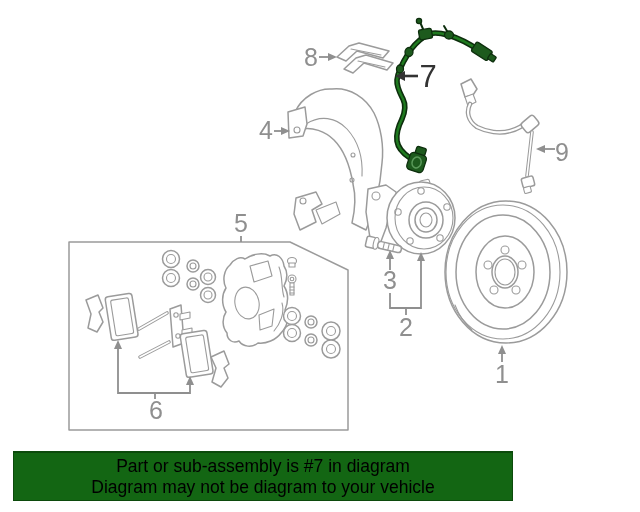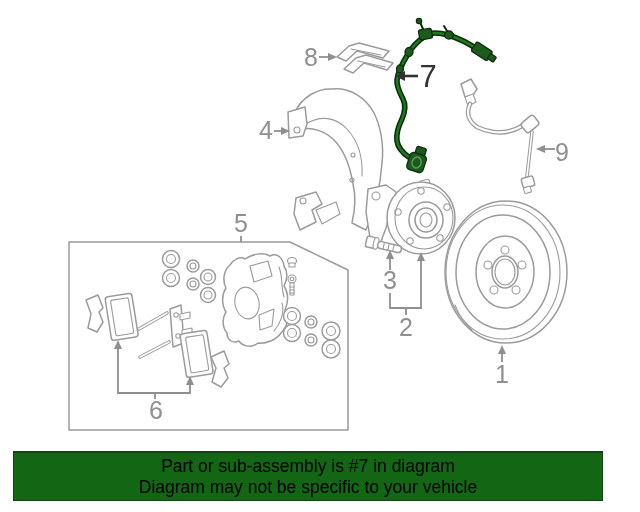--- a/index.html
+++ b/index.html
@@ -23,21 +23,21 @@
   .hl-inner{stroke:var(--c-highlight-green,#1f7a1f);stroke-width:2.4;fill:none;stroke-linecap:round;}
   .hl-blob{fill:var(--c-highlight-dark,#1d5a1d);stroke:var(--c-highlight-outline,#0d2e0d);stroke-width:1.3;stroke-linejoin:round;}
   .hl-stub{stroke:var(--c-highlight-outline,#0d2e0d);stroke-width:2;fill:none;stroke-linecap:round;}
 
   
   .tube-o{stroke:var(--c-diagram-line,#9b9b9b);stroke-width:4.6;fill:none;stroke-linecap:round;}
   .tube-i{stroke:#ffffff;stroke-width:2.1;fill:none;stroke-linecap:round;}
   .pin-o{stroke:var(--c-diagram-line,#9b9b9b);stroke-width:3.6;fill:none;stroke-linecap:round;}
   .pin-i{stroke:#ffffff;stroke-width:1.6;fill:none;stroke-linecap:round;}
 
-  .banner{position:absolute;left:13px;top:451px;width:590px;height:50px;box-sizing:border-box;
+  .banner{position:absolute;left:13px;top:451px;width:500px;height:50px;box-sizing:border-box;
     background:var(--c-banner-bg,#136613);
     border:1px solid var(--c-banner-border,#0c4a0c);border-top-width:2px;
     color:var(--c-banner-text,#000000);text-align:center;padding-top:3px;}
   .banner-line{font-size:17.5px;line-height:21px;white-space:nowrap;}
 </style>
 </head>
 <body>
 
 <div class="stage">
 
@@ -286,15 +286,15 @@
       <g>
         <path class="co7" d="M404,76 L418,76"></path>
         <polygon class="co7head" points="395,76 405,71 405,81"></polygon>
         <text class="lbl7" x="428" y="87">7</text>
       </g>
     </g>
   </svg>
 
   <div class="banner">
     <div class="banner-line">Part or sub-assembly is #7 in diagram</div>
-    <div class="banner-line">Diagram may not be specific to your vehicle</div>
+    <div class="banner-line">Diagram may not be diagram to your vehicle</div>
   </div>
 </div>
 
 </body></html>

